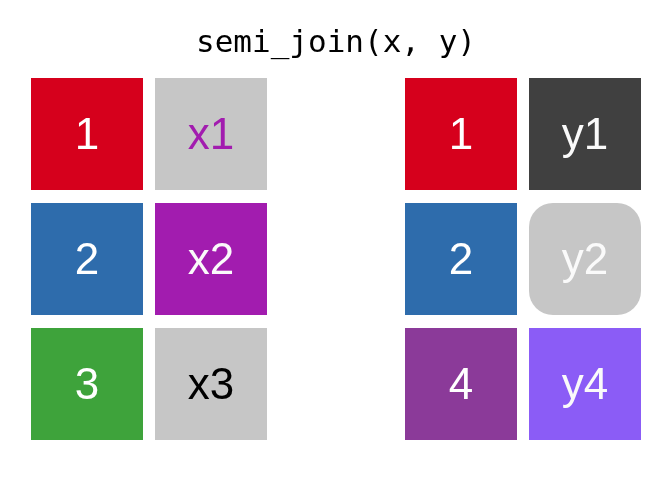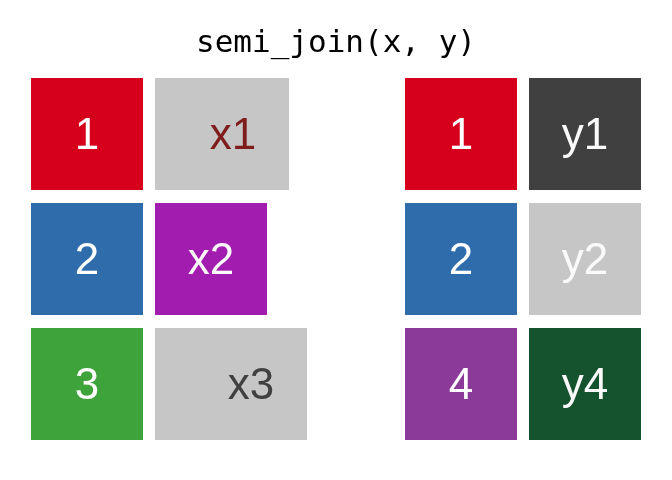--- a/index.html
+++ b/index.html
@@ -45,33 +45,33 @@
 </style>
 </head>
 <body>
 
 <div class="canvas">
 
   <div class="title" style="color: rgb(0, 0, 0);">semi_join(x, y)</div>
 
   <div class="join-table table-x">
     <div class="cell key" style="background: rgb(214, 0, 28); color: rgb(255, 255, 255);">1</div>
-    <div class="cell value" style="background: rgb(198, 198, 198); color: #7f1d1d; padding-left: 22px;">x1</div>
+    <div class="cell value" style="background: rgb(198, 198, 198); color: #a21caf;">x1</div>
 
     <div class="cell key" style="background: rgb(46, 108, 172); color: rgb(255, 255, 255);">2</div>
     <div class="cell value" style="background: #a21caf; color: rgb(250, 250, 250);">x2</div>
 
     <div class="cell key" style="background: rgb(62, 163, 59); color: rgb(255, 255, 255);">3</div>
-    <div class="cell value" style="background: rgb(198, 198, 198); color: #404040; padding-left: 40px;">x3</div>
+    <div class="cell value" style="background: rgb(198, 198, 198); color: #000000;">x3</div>
   </div>
 
   <div class="join-table table-y">
     <div class="cell key" style="background: rgb(214, 0, 28); color: rgb(255, 255, 255);">1</div>
     <div class="cell value" style="background: #404040; color: rgb(250, 250, 250);">y1</div>
 
     <div class="cell key" style="background: rgb(46, 108, 172); color: rgb(255, 255, 255);">2</div>
-    <div class="cell value" style="background: rgb(198, 198, 198); color: rgb(250, 250, 250);">y2</div>
+    <div class="cell value" style="background: rgb(198, 198, 198); color: rgb(250, 250, 250); border-radius: 24px;">y2</div>
 
     <div class="cell key" style="background: rgb(139, 58, 153); color: rgb(255, 255, 255);">4</div>
-    <div class="cell value" style="background: #14532d; color: rgb(250, 250, 250);">y4</div>
+    <div class="cell value" style="background: #8b5cf6; color: rgb(250, 250, 250);">y4</div>
   </div>
 
 </div>
 
 </body></html>

